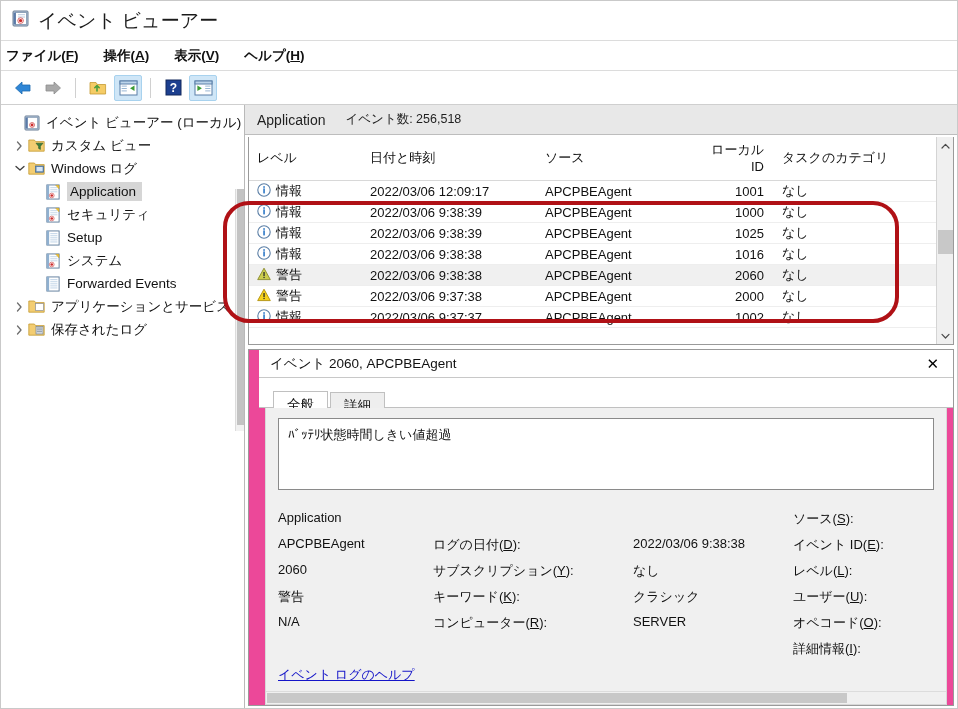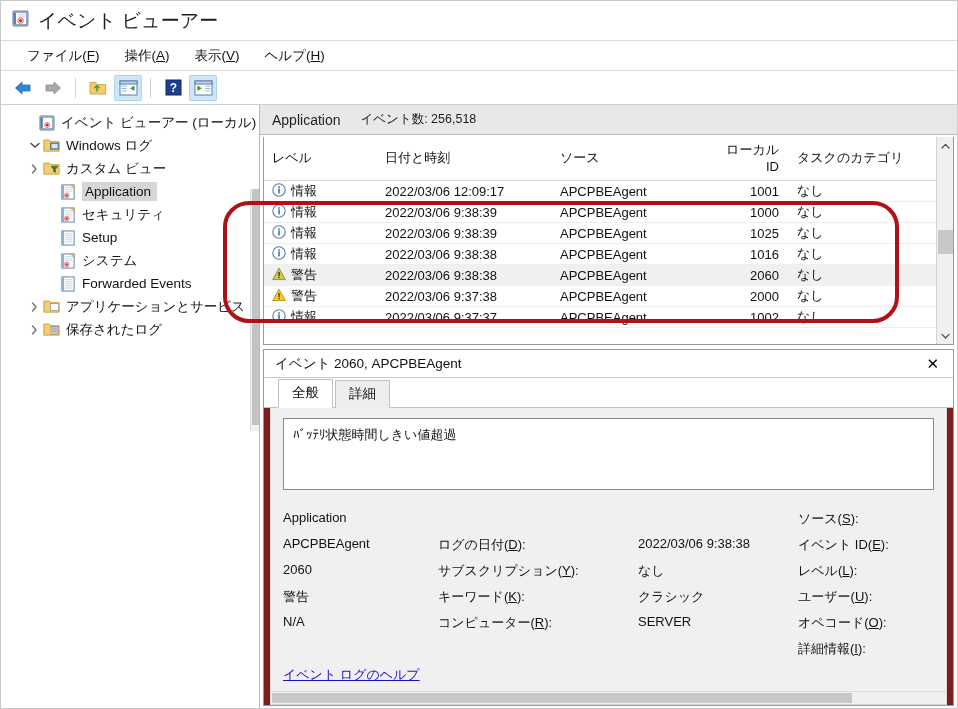--- a/index.html
+++ b/index.html
@@ -30,23 +30,24 @@
   }
   .titlebar .app-icon { margin-right: 9px; display:block; }
   .titlebar .title-text {
     font-size: 19px; color: #1a1a1a; letter-spacing: .1px;
   }
 
   
   .menubar {
     height: 30px; flex: 0 0 30px;
     display: flex; align-items: center;
-    padding-left: 26px;
+    padding-left: 5px;
     background: #ffffff;
     border-bottom: 1px solid #dcdcdc;
+    font-weight: bold;
   }
   .menu-item {
     font-size: 13.5px; color: #111;
     padding: 2px 13px 2px 0; margin-right: 12px;
     cursor: default; white-space: nowrap;
   }
   .menu-item u { text-decoration: underline; }
 
   
   .toolbar {
@@ -61,21 +62,20 @@
     display: flex; align-items: center; justify-content: center;
     border-radius: 2px;
   }
   .tb-btn.active { background: #cfe6f7; border: 1px solid #a8d2ee; }
   .tb-sep { width: 1px; height: 20px; background: #d0d0d0; margin: 0 6px; }
 
   
   .body {
     flex: 1 1 auto; display: flex; min-height: 0;
     background: #ffffff;
-    margin-left: 15px;
   }
 
   
   .sidebar {
     width: 244px; flex: 0 0 244px;
     background: #ffffff;
     border-right: 1px solid #b9b9b9;
     padding-top: 6px;
     position: relative;
     overflow: hidden;
@@ -182,21 +182,22 @@
     position: absolute; left: 1px; width: 15px;
     top: 93px; height: 24px; background: #c8c8c8;
   }
 
   
   .detail {
     flex: 1 1 auto; min-height: 0;
     margin: 4px 3px 2px 3px;
     border: 1px solid #9a9a9a;
     display: flex; flex-direction: column;
-    background: #7f1d1d;
+    background: #ec4899;
+    padding-left: 10px;
   }
   .detail-head {
     flex: 0 0 28px; display: flex; align-items: center;
     padding: 0 10px 0 11px;
     border-bottom: 1px solid #c8c8c8;
     background: #ffffff;
   }
   .detail-head .dh-title { font-size: 13.5px; color: #111; flex: 1 1 auto; }
   .detail-head .dh-close {
     font-size: 15px; font-weight: bold; color: #000;
@@ -206,21 +207,21 @@
   .tabs {
     flex: 0 0 27px; display: flex; align-items: flex-end;
     padding-left: 14px; background: #ffffff;
     border-bottom: 1px solid #c0c0c0;
   }
   .tab {
     font-size: 13.5px; color: #111;
     padding: 4px 13px 5px 13px;
     border: 1px solid #c0c0c0; border-bottom: none;
     background: #eeeeee; margin-right: 2px;
-    position: relative; top: 1px;
+    position: relative; top: 13px;
   }
   .tab.active { background: #ffffff; border-bottom: 1px solid #ffffff; }
 
   .detail-body {
     flex: 1 1 auto; min-height: 0;
     background: #f0f0f0;
     padding: 10px 12px 0 12px;
     border: 1px solid #d8d8d8; border-top: none;
     margin: 0 6px;
     overflow: hidden;
@@ -362,47 +363,47 @@
             <rect x="1.6" y="2.6" width="2.2" height="11.8" fill="#5b7ba8"></rect>
             <circle cx="8.6" cy="10.6" r="2.6" fill="#ffffff" stroke="#cc2b2b" stroke-width="0.7"></circle>
             <circle cx="8.6" cy="10.6" r="1.5" fill="#cc2b2b"></circle>
           </svg>
         </span>
         <span class="tree-label">イベント ビューアー (ローカル)</span>
       </div>
 
       <div class="tree-row ind1">
         <span class="expander">
+          <svg class="chev" width="7" height="10" viewBox="0 0 7 10">
+              <path d="M1.5 1 L5 5 L1.5 9" stroke="#6d6d6d" stroke-width="1.3" fill="none" stroke-linecap="round" stroke-linejoin="round"></path>
+            </svg>
+        </span>
+        <span class="tree-icon">
+          <svg width="17" height="15" viewBox="0 0 17 15">
+            <path d="M0.8 2 h5.6 l1.2 1.6 h8.6 v9.6 h-15.4 z" fill="#f3cd72" stroke="#c49a33" stroke-width="0.8"></path>
+            <path d="M8 5.2 h7 l-2.6 3 v3.2 l-1.8-1 V8.2 z" fill="#3f7f3f" stroke="#2b5c2b" stroke-width="0.6"></path>
+          </svg>
+        </span>
+        <span class="tree-label">カスタム ビュー</span>
+      </div>
+
+      <div class="tree-row ind1">
+        <span class="expander">
           <svg class="chev" width="10" height="7" viewBox="0 0 10 7">
               <path d="M1 1.5 L5 5 L9 1.5" stroke="#3d3d3d" stroke-width="1.3" fill="none" stroke-linecap="round" stroke-linejoin="round"></path>
             </svg>
         </span>
         <span class="tree-icon">
           <svg width="17" height="15" viewBox="0 0 17 15">
             <path d="M0.8 2 h5.6 l1.2 1.6 h8.6 v9.6 h-15.4 z" fill="#f3cd72" stroke="#c49a33" stroke-width="0.8"></path>
             <rect x="7.6" y="5" width="8" height="6.2" fill="#6d93bd" stroke="#3f6792" stroke-width="0.7"></rect>
             <rect x="8.6" y="6" width="6" height="4.2" fill="#d7e6f5"></rect>
           </svg>
         </span>
         <span class="tree-label">Windows ログ</span>
-      </div>
-
-      <div class="tree-row ind1">
-        <span class="expander">
-          <svg class="chev" width="7" height="10" viewBox="0 0 7 10">
-              <path d="M1.5 1 L5 5 L1.5 9" stroke="#6d6d6d" stroke-width="1.3" fill="none" stroke-linecap="round" stroke-linejoin="round"></path>
-            </svg>
-        </span>
-        <span class="tree-icon">
-          <svg width="17" height="15" viewBox="0 0 17 15">
-            <path d="M0.8 2 h5.6 l1.2 1.6 h8.6 v9.6 h-15.4 z" fill="#f3cd72" stroke="#c49a33" stroke-width="0.8"></path>
-            <path d="M8 5.2 h7 l-2.6 3 v3.2 l-1.8-1 V8.2 z" fill="#3f7f3f" stroke="#2b5c2b" stroke-width="0.6"></path>
-          </svg>
-        </span>
-        <span class="tree-label">カスタム ビュー</span>
       </div>
 
       <div class="tree-row ind2 selected">
         <span class="tree-icon">
           <svg width="16" height="16" viewBox="0 0 17 17">
             <rect x="2" y="1" width="13" height="15" fill="#ffffff" stroke="#5f7d9c"></rect>
             <rect x="2" y="1" width="2.4" height="15" fill="#8fb0d0"></rect>
             <rect x="5.6" y="3.4" width="7.6" height="1" fill="#c3d6e8"></rect>
             <rect x="5.6" y="5.6" width="7.6" height="1" fill="#c3d6e8"></rect>
             <rect x="5.6" y="7.8" width="7.6" height="1" fill="#c3d6e8"></rect>

